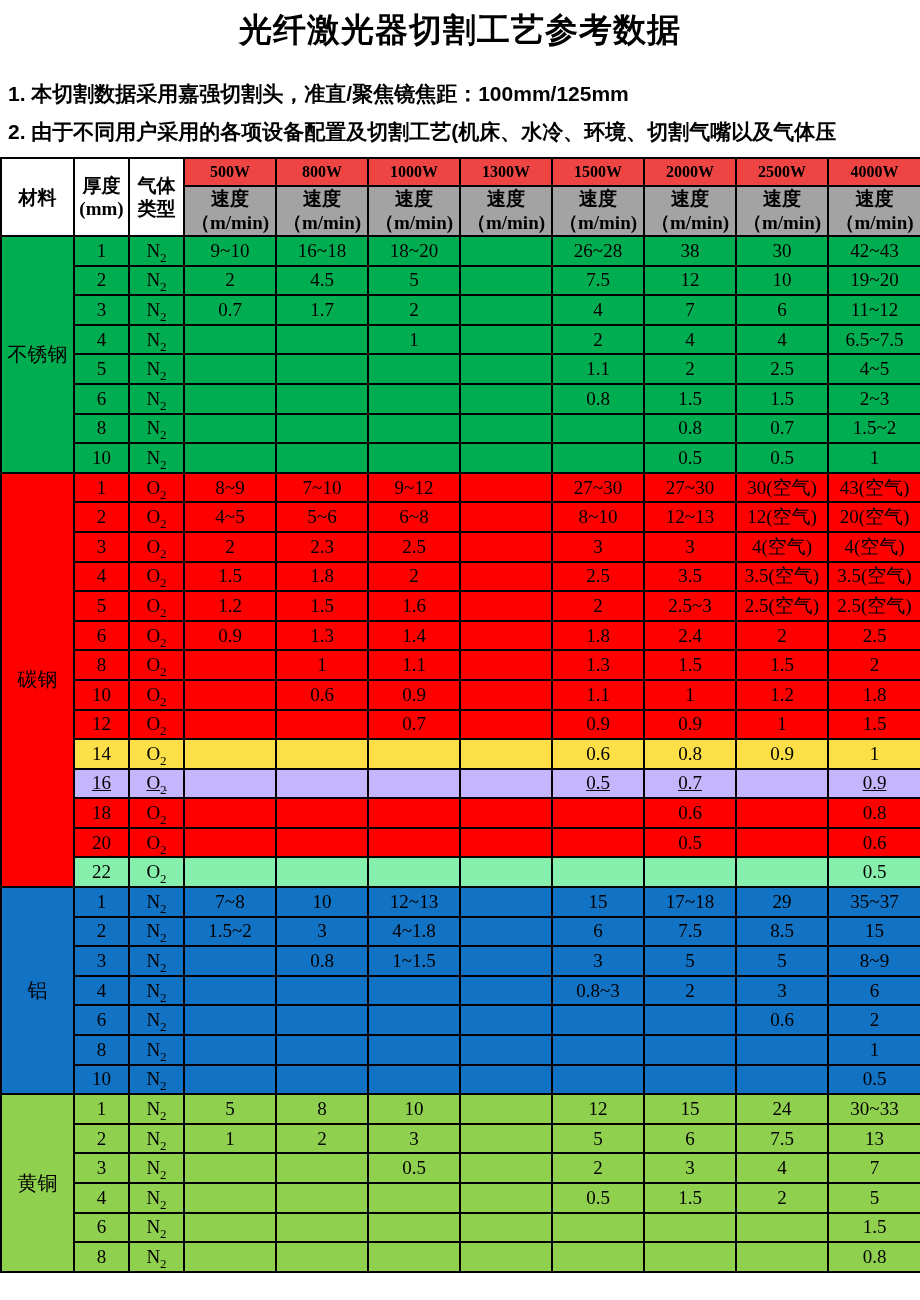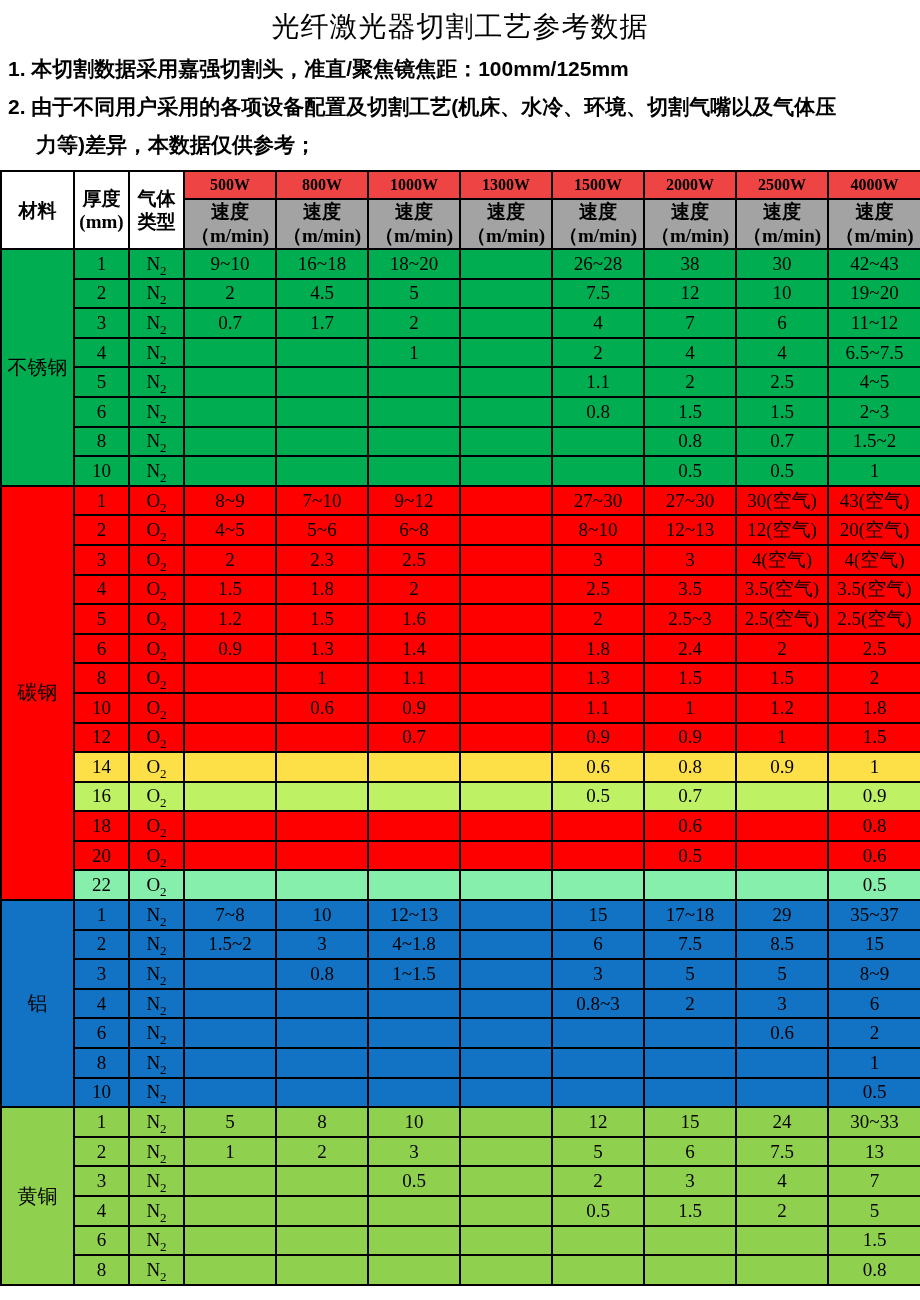--- a/index.html
+++ b/index.html
@@ -3,25 +3,25 @@
 <meta charset="utf-8">
 <style>
   * { box-sizing: border-box; }
   html, body { margin: 0; padding: 0; }
   body {
     width: 920px; height: 1300px; background: #ffffff;
     font-family: "Liberation Sans", sans-serif;
     color: #000; overflow: hidden;
   }
   .title {
-    text-align: center; font-size: 28px; font-weight: normal;
+    text-align: center; font-size: 33px; font-weight: bold;
     margin: 8px 0 0 0; letter-spacing: 1px;
     font-family: "Liberation Sans", sans-serif;
   }
-  .notes { margin: 4px 0 0 8px; font-weight: bold; font-size: 21px; }
+  .notes { margin: 22px 0 0 8px; font-weight: bold; font-size: 21px; }
   .note { line-height: 38px; white-space: nowrap; }
   .note-indent { padding-left: 28px; }
 
   table.cut-table {
     border-collapse: collapse; table-layout: fixed;
     width: 920px; margin-top: 6px;
   }
   .cut-table th, .cut-table td {
     border: 2px solid #000; text-align: center; vertical-align: middle;
     padding: 0; overflow: hidden;
@@ -49,21 +49,20 @@
   td.gas-cell sub { font-size: 13px; line-height: 0; }
 </style>
 </head>
 <body>
 
 <div class="title">光纤激光器切割工艺参考数据</div>
 
 <div class="notes">
   <div class="note">1. 本切割数据采用嘉强切割头，准直/聚焦镜焦距：100mm/125mm</div>
   <div class="note">2. 由于不同用户采用的各项设备配置及切割工艺(机床、水冷、环境、切割气嘴以及气体压</div>
-  <div class="note note-indent">力等)差异，本数据仅供参考；</div>
 </div>
 
 <table class="cut-table">
   <colgroup>
     <col style="width:73px">
       <col style="width:55px">
       <col style="width:55px">
     <col style="width:92px">
       <col style="width:92px">
       <col style="width:92px">
@@ -340,21 +339,21 @@
         <td class="gas-cell">O<sub>2</sub></td>
         <td class="speed-cell"></td>
         <td class="speed-cell"></td>
         <td class="speed-cell"></td>
         <td class="speed-cell"></td>
         <td class="speed-cell">0.6</td>
         <td class="speed-cell">0.8</td>
         <td class="speed-cell">0.9</td>
         <td class="speed-cell">1</td>
       </tr>
-      <tr style="background-color: #bef264;">
+      <tr style="background-color: #c4b5fd; text-decoration: underline;">
         <td class="thickness-cell">16</td>
         <td class="gas-cell">O<sub>2</sub></td>
         <td class="speed-cell"></td>
         <td class="speed-cell"></td>
         <td class="speed-cell"></td>
         <td class="speed-cell"></td>
         <td class="speed-cell">0.5</td>
         <td class="speed-cell">0.7</td>
         <td class="speed-cell"></td>
         <td class="speed-cell">0.9</td>

